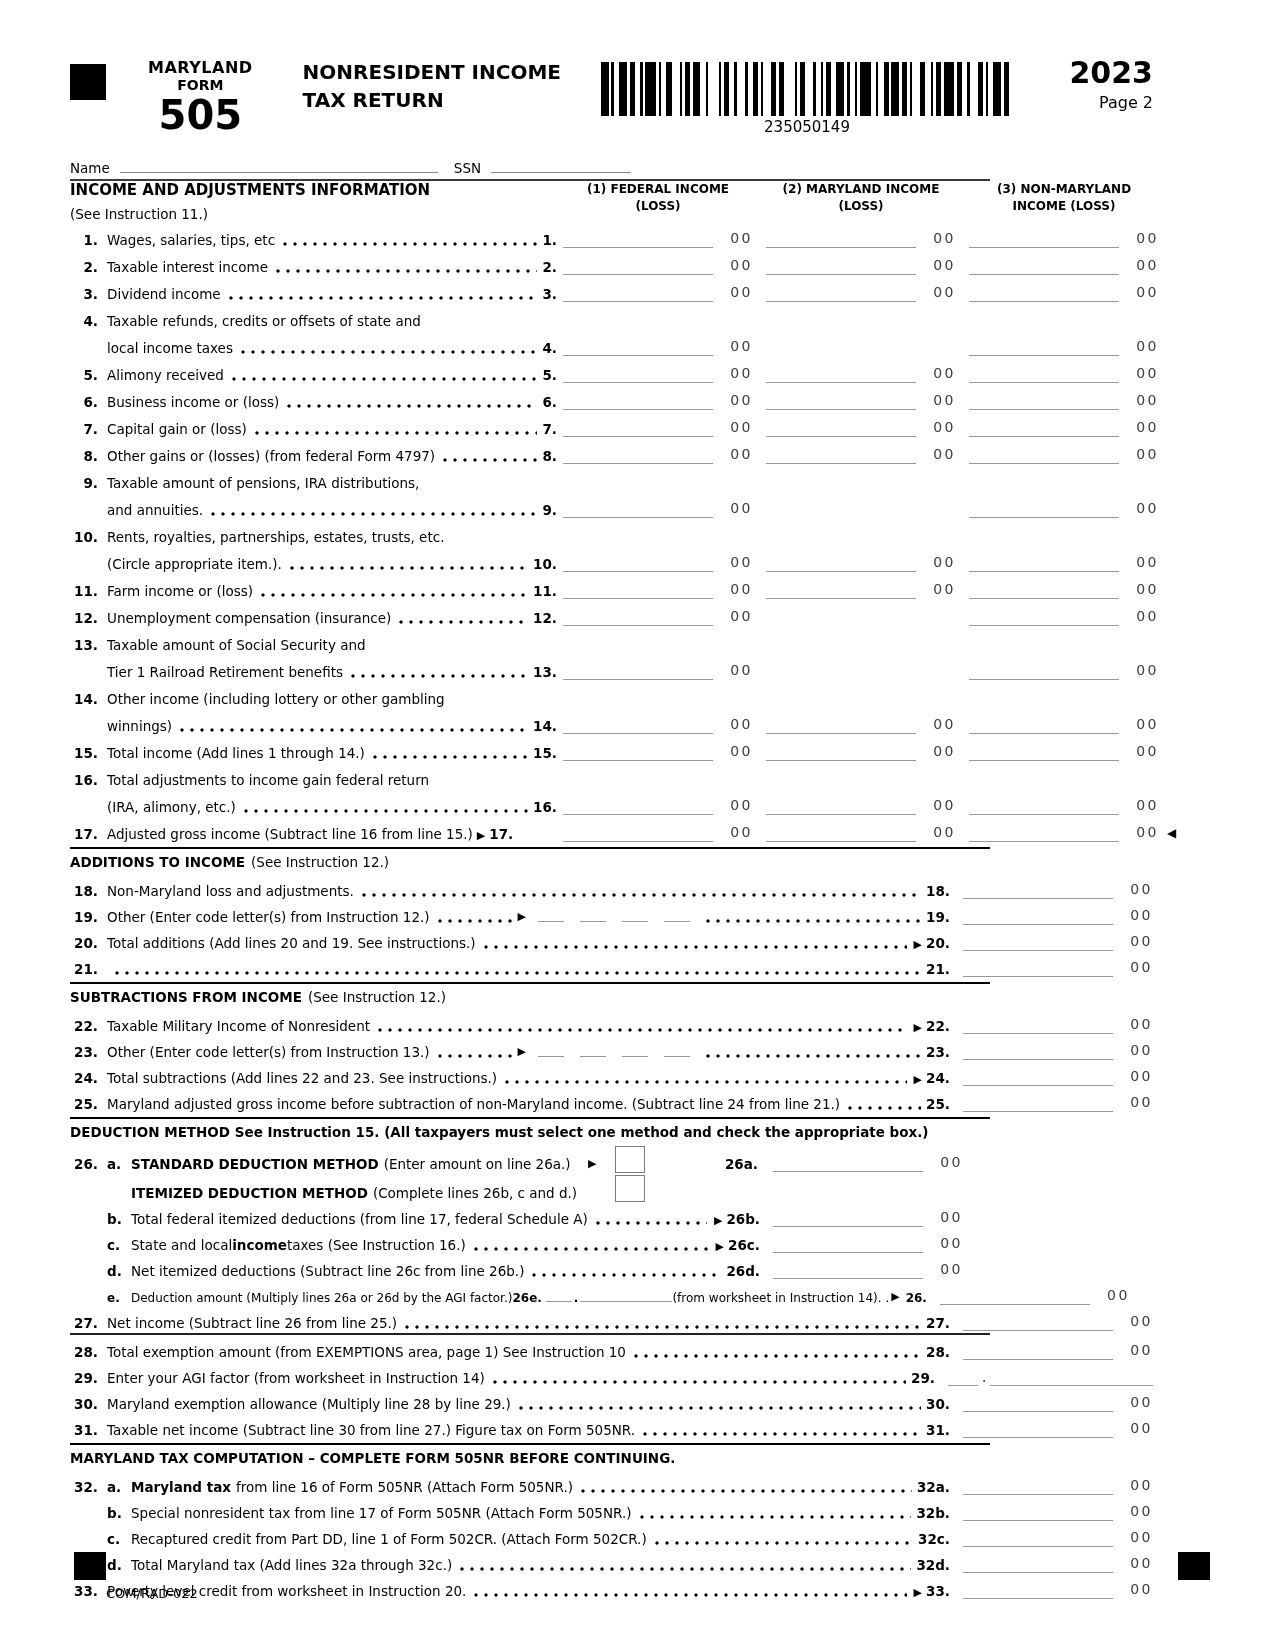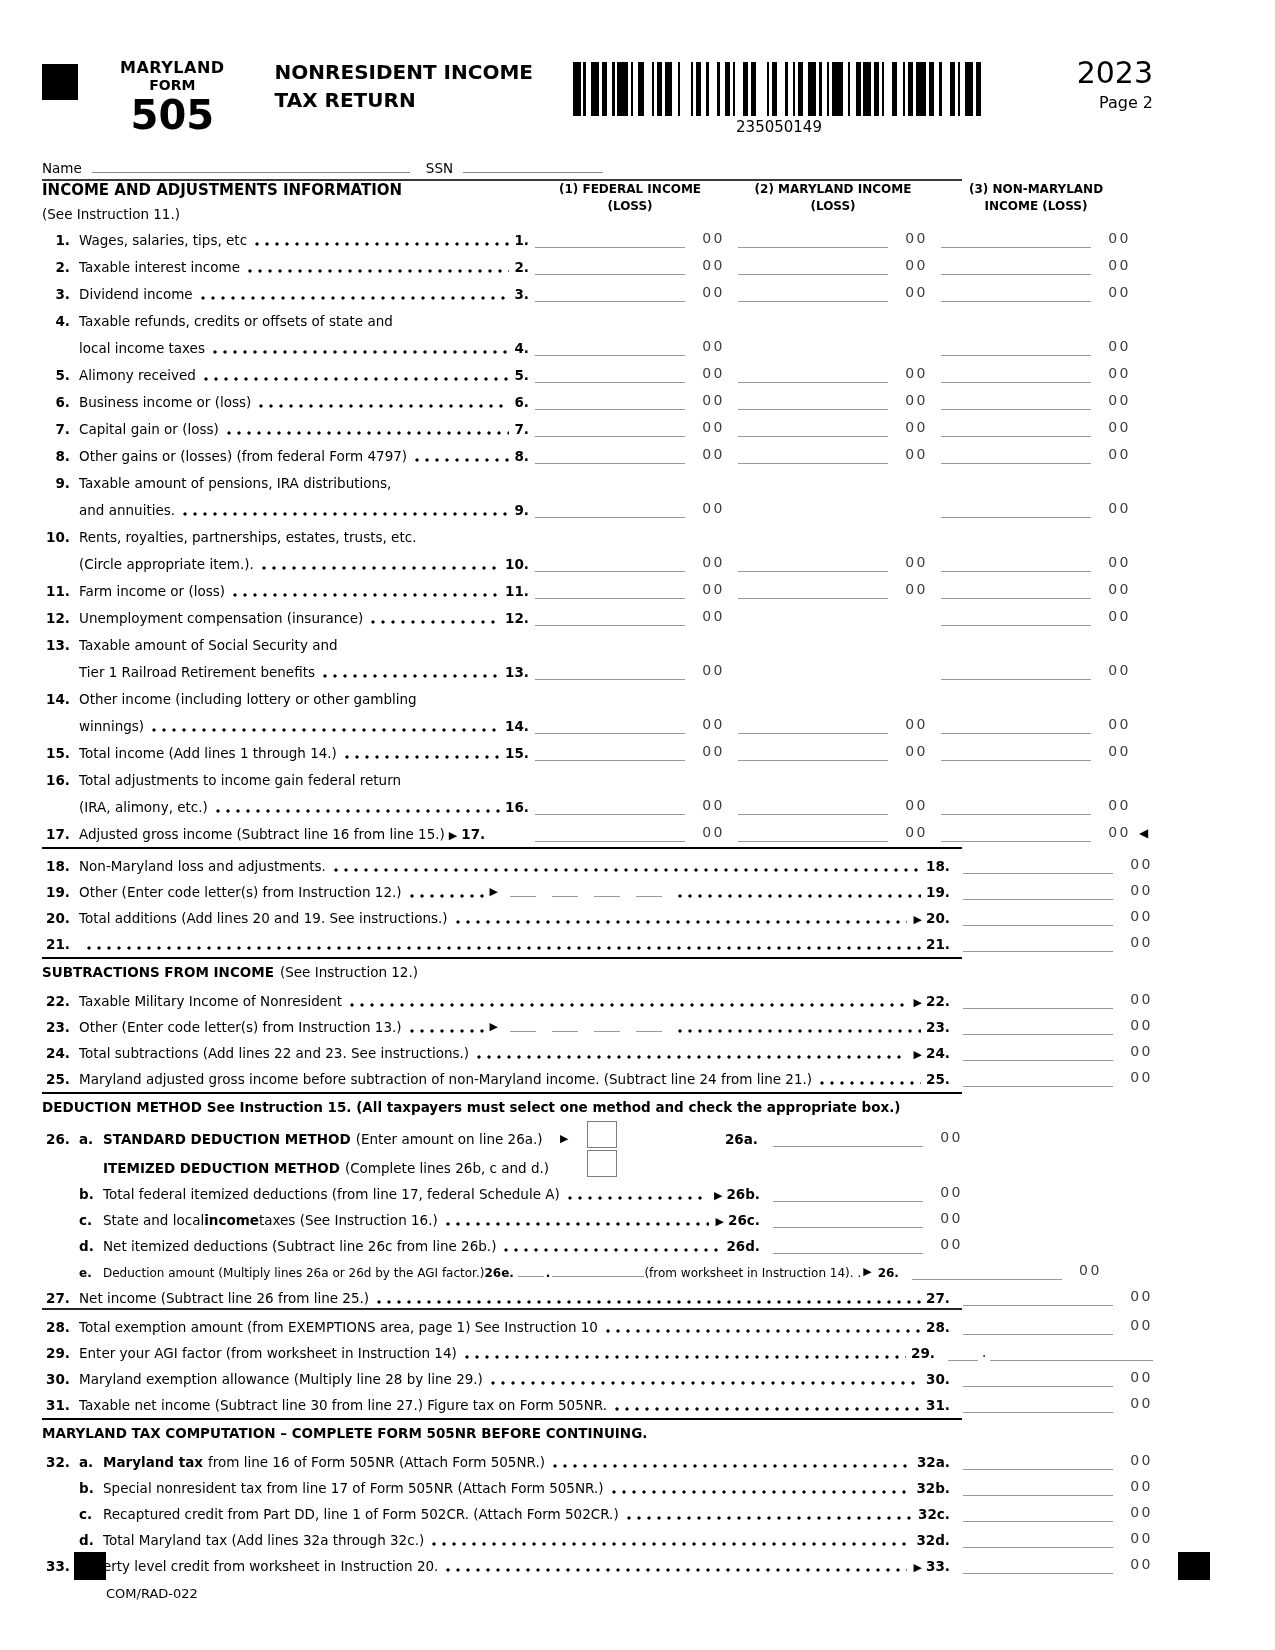--- a/index.html
+++ b/index.html
@@ -1,34 +1,34 @@
 <!DOCTYPE html>
 <html><head>
 <meta charset="utf-8">
 <style>
   * { margin:0; padding:0; box-sizing:border-box; }
   html,body { background:#fff; }
   body { width:1275px; height:1650px; position:relative; overflow:hidden;
          font-family:"DejaVu Sans","Liberation Sans",sans-serif; color:#000; font-size:13.5px; }
-  .page { position:absolute; inset:0; padding:58px 122px 0 42px; }
+  .page { position:absolute; inset:0; padding:58px 122px 0 70px; }
 
   
   .hdr { display:flex; align-items:flex-start; }
   .sq { width:36px; height:36px; background:#000; margin-top:6px; flex-shrink:0; }
   .fid { margin-left:42px; text-align:center; flex-shrink:0; }
   .fid-state { font-weight:bold; font-size:16px; letter-spacing:.5px; }
   .fid-form  { font-weight:bold; font-size:14px; }
   .fid-num   { font-weight:bold; font-size:40px; line-height:1; margin-top:2px; }
   .ftitle { margin-left:50px; font-weight:bold; font-size:20px; line-height:1.4; flex-shrink:0; }
   .bc { margin-left:40px; width:412px; text-align:center; flex-shrink:0; }
   .bars { display:flex; height:54px; margin-top:4px; }
   .bars i { display:block; height:100%; }
   .bcn { font-size:15px; margin-top:2px; }
   .yr { margin-left:auto; text-align:right; }
-  .y1 { font-weight:normal; font-size:30px; line-height:1; }
+  .y1 { font-weight:bold; font-size:30px; line-height:1; }
   .y2 { font-size:16px; margin-top:5px; }
 
   
   .idrow { display:flex; align-items:flex-end; margin-top:20px; height:20px; font-size:13.5px; }
   .idline { border-bottom:1.5px solid #888; height:1px; margin:0 0 3px 10px; }
   .w320 { width:318px; } .w140 { width:140px; }
   .ssn { margin-left:16px; }
   .thickrule { width:920px; border-top:2.5px solid #3a3a3a; margin-top:3px; }
 
   
@@ -612,20 +612,24 @@
         <span class="cents">00</span>
       </span>
     <span class="cell">
         <i class="aline"></i>
         <span class="cents">00</span>
       </span>
     <span class="mark">◀</span>
   </div>
 
   <div class="srule"></div>
+  <div class="shead">
+    <b>ADDITIONS TO INCOME</b>
+    <span class="sub">(See Instruction 12.)</span>
+  </div>
 
   <div class="rf">
     <span class="n">18.</span>
     <span class="t">Non-Maryland loss and adjustments.</span>
     <span class="l"></span>
     <span class="e"><b>18.</b></span>
     <span class="cell">
         <i class="aline"></i>
         <span class="cents">00</span>
       </span>

